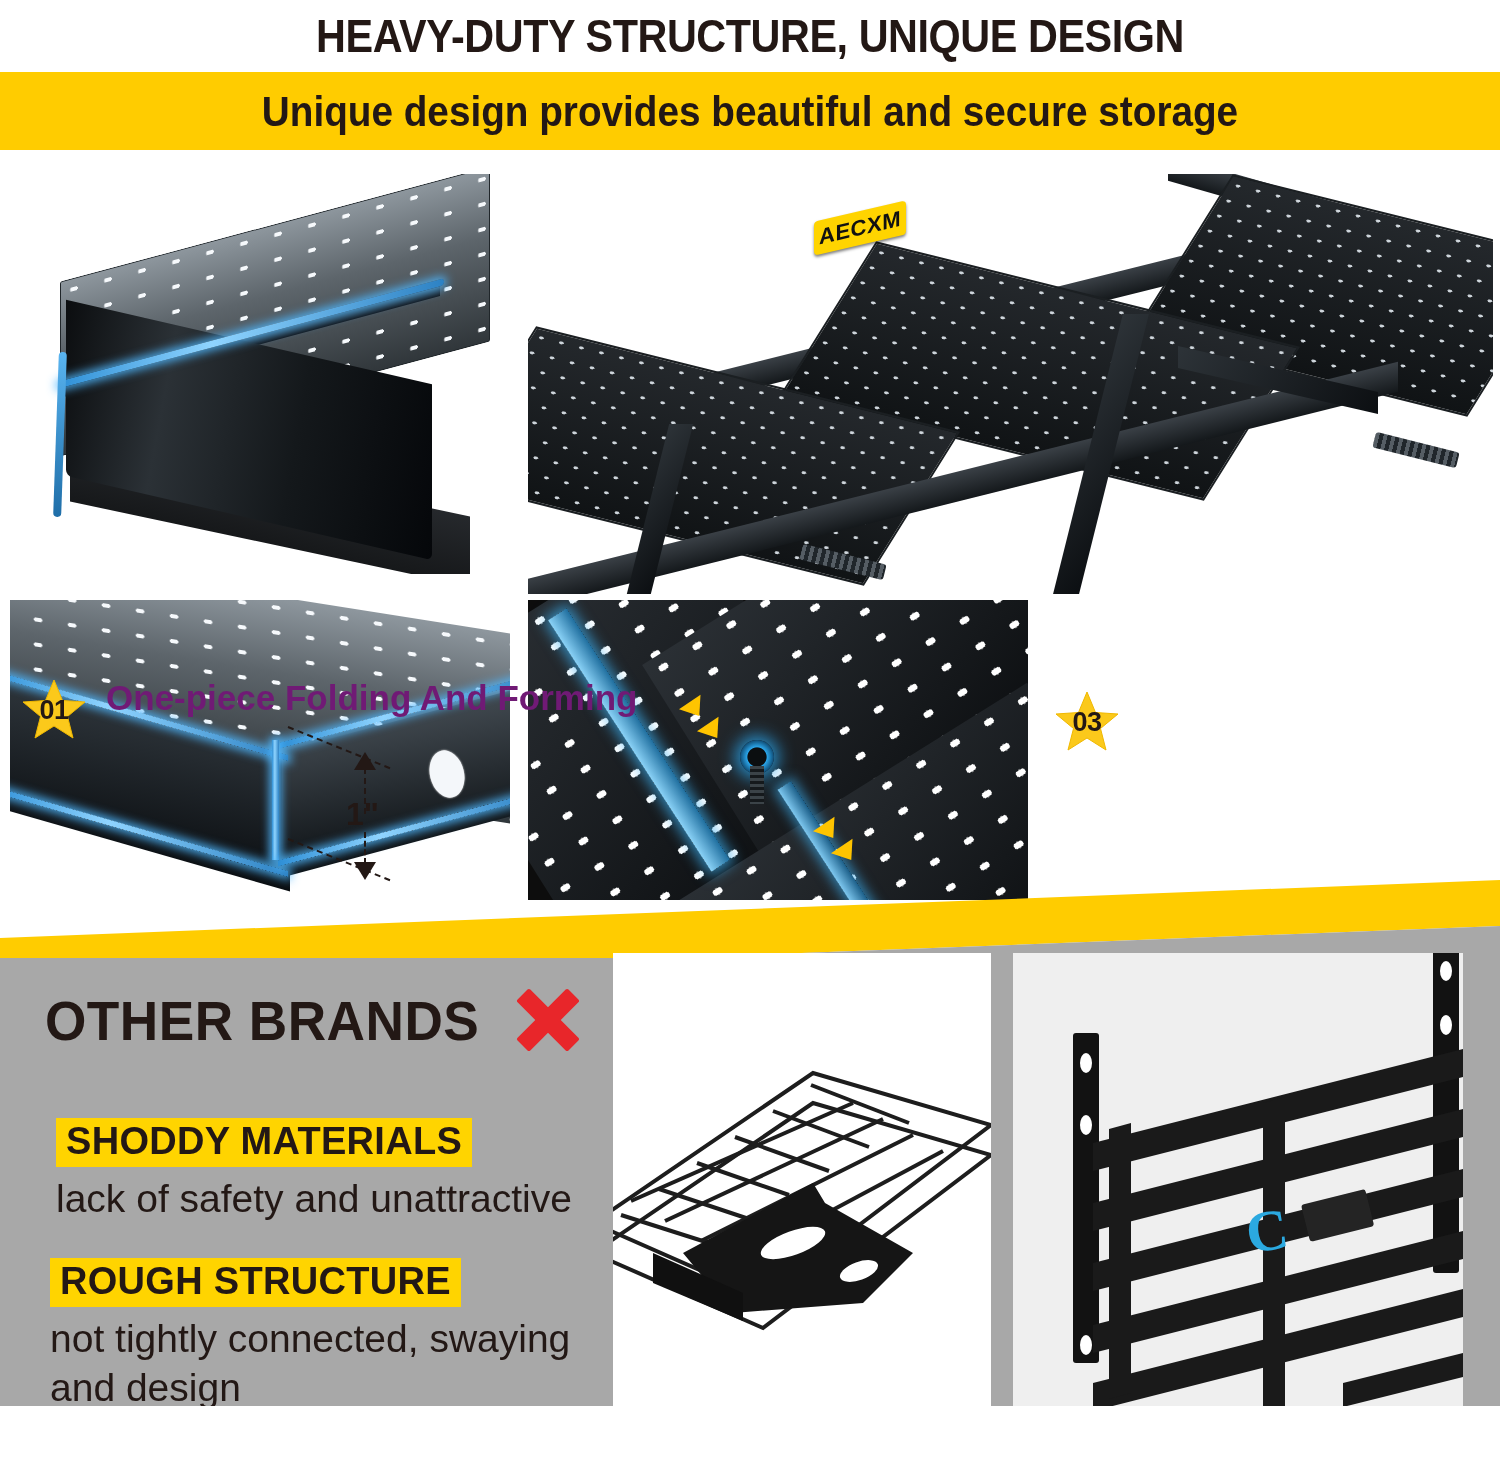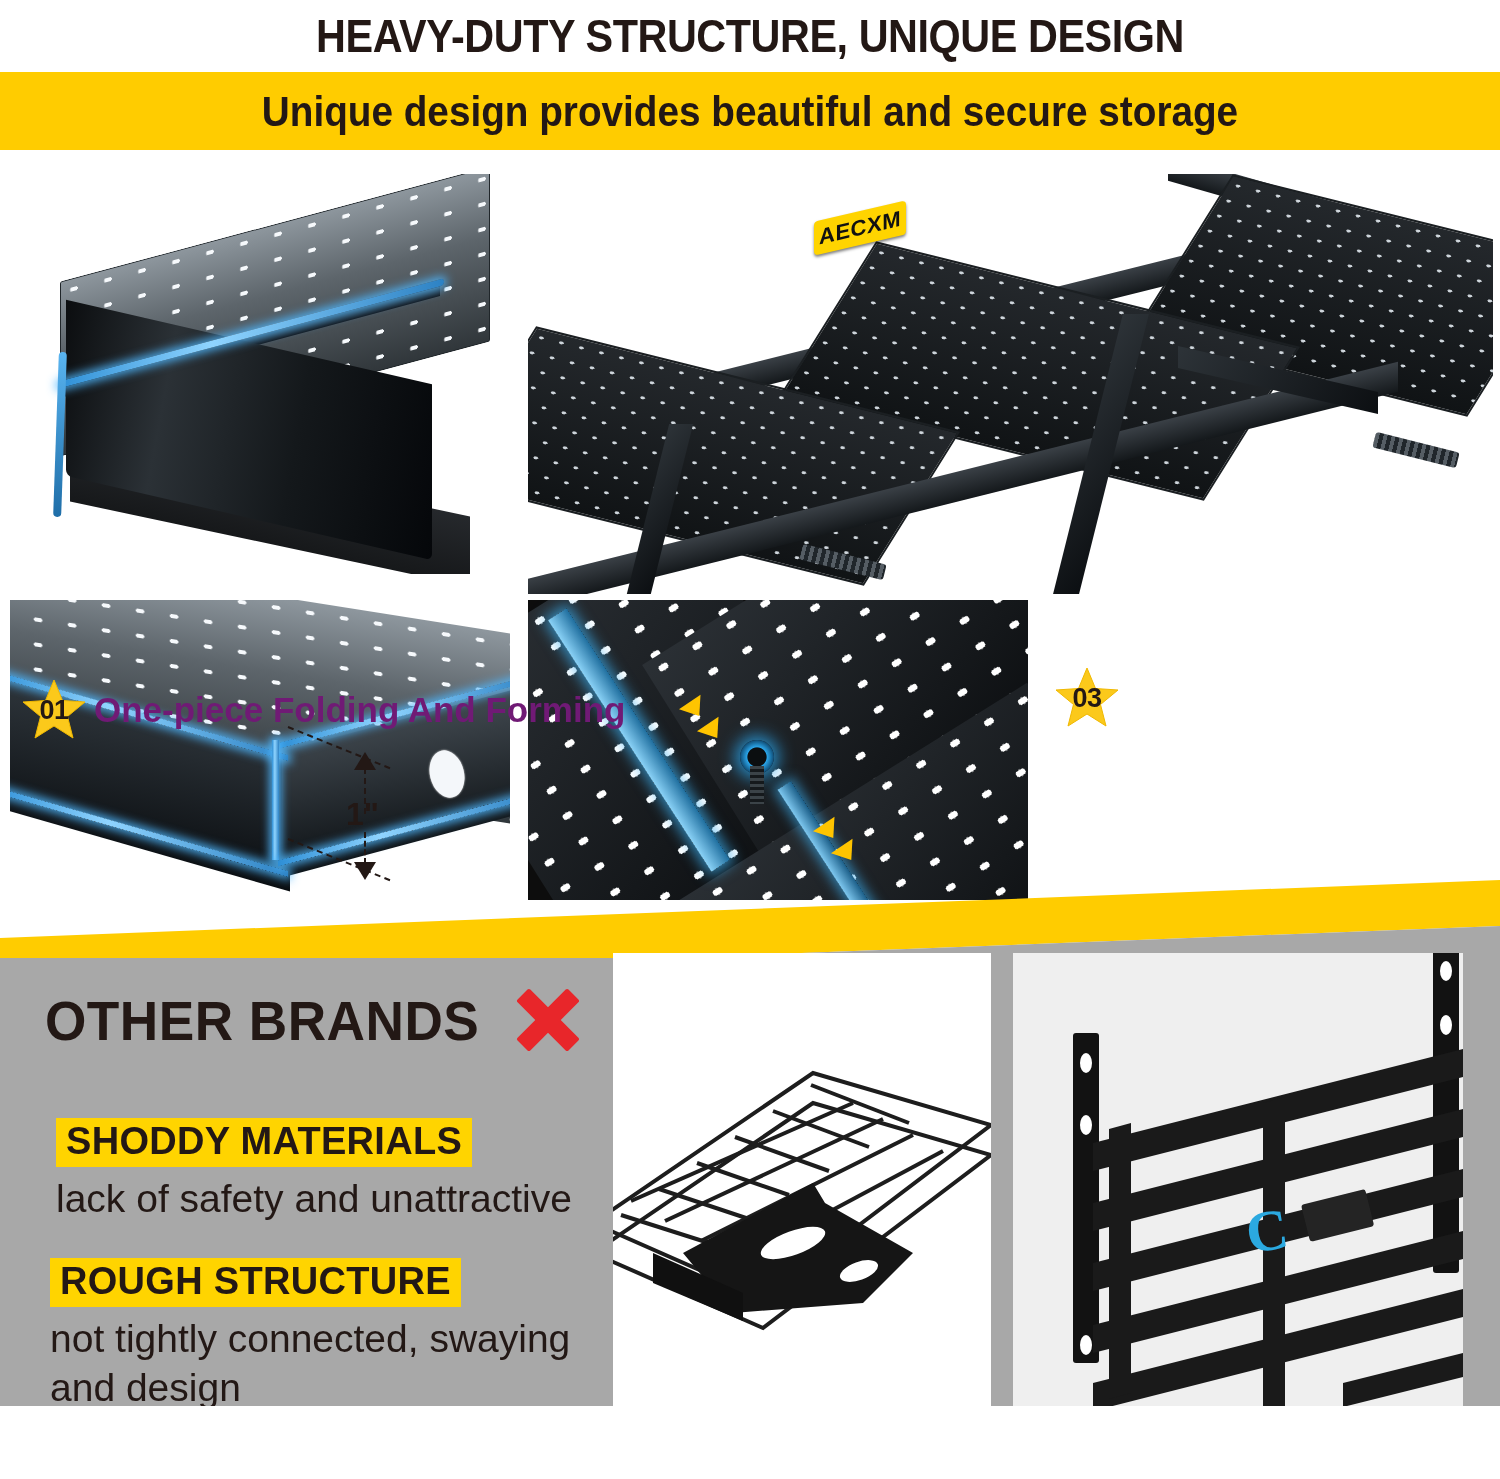--- a/index.html
+++ b/index.html
@@ -105,25 +105,25 @@
     box-shadow:0 0 16px 5px rgba(42,164,232,.8);}
 
   
   .star{position:relative;display:inline-block;width:64px;height:64px;flex:0 0 64px;}
   .star svg{position:absolute;inset:0;}
   .star b{position:absolute;left:0;top:0;width:64px;height:64px;
     display:flex;align-items:center;justify-content:center;
     font-size:27px;font-weight:bold;color:#231815;
     font-family:"Liberation Sans",sans-serif;letter-spacing:-0.5px;}
 
-  .cap{position:absolute;display:flex;align-items:center;gap:8px;}
+  .cap{position:absolute;display:flex;align-items:flex-start;gap:20px;}
   .cap .txt{font-size:35px;font-weight:600;color:#701a75;white-space:nowrap;}
   #cap1{left:22px;top:528px;}
 
-  #cap3{position:absolute;left:1055px;top:666px;width:440px;}
+  #cap3{position:absolute;left:1055px;top:690px;width:440px;}
   #cap3 .star{margin-bottom:2px;}
   #cap3 .body{font-size:36px;font-weight:600;color:#231815;line-height:1.22;}
 
   
   .divider{position:absolute;left:0;top:880px;width:1500px;height:120px;overflow:hidden;pointer-events:none;}
 
   
   .bottom{position:absolute;left:0;top:958px;width:1500px;height:521px;background:#A8A8A8;}
   .bot-inner{position:absolute;inset:0;}
 

